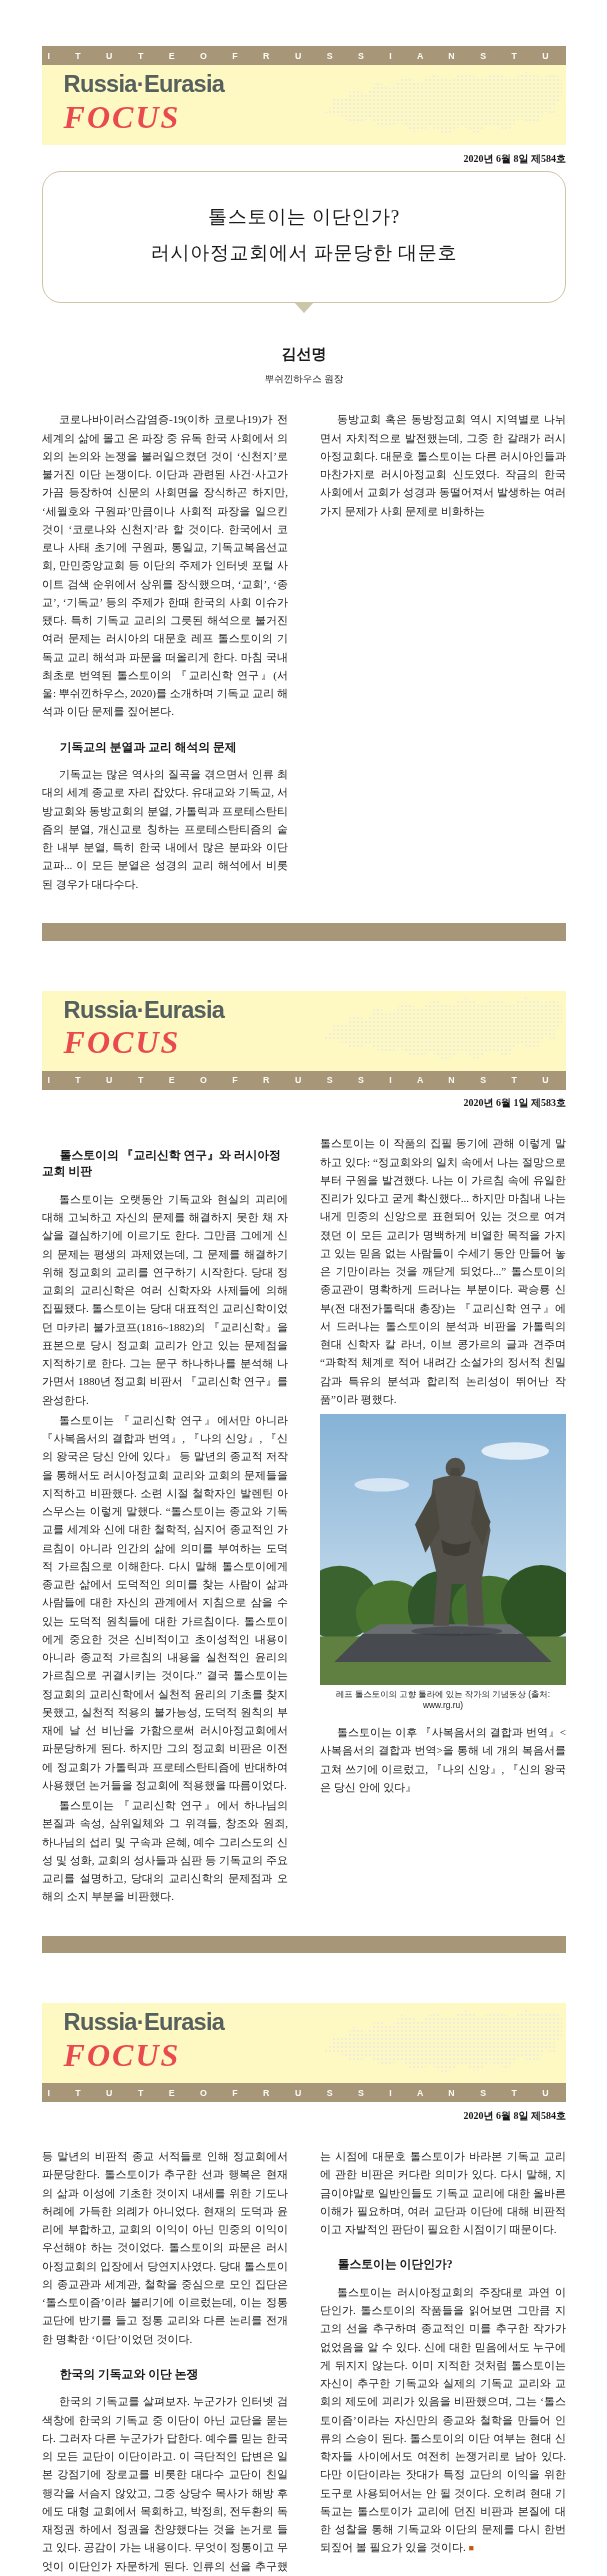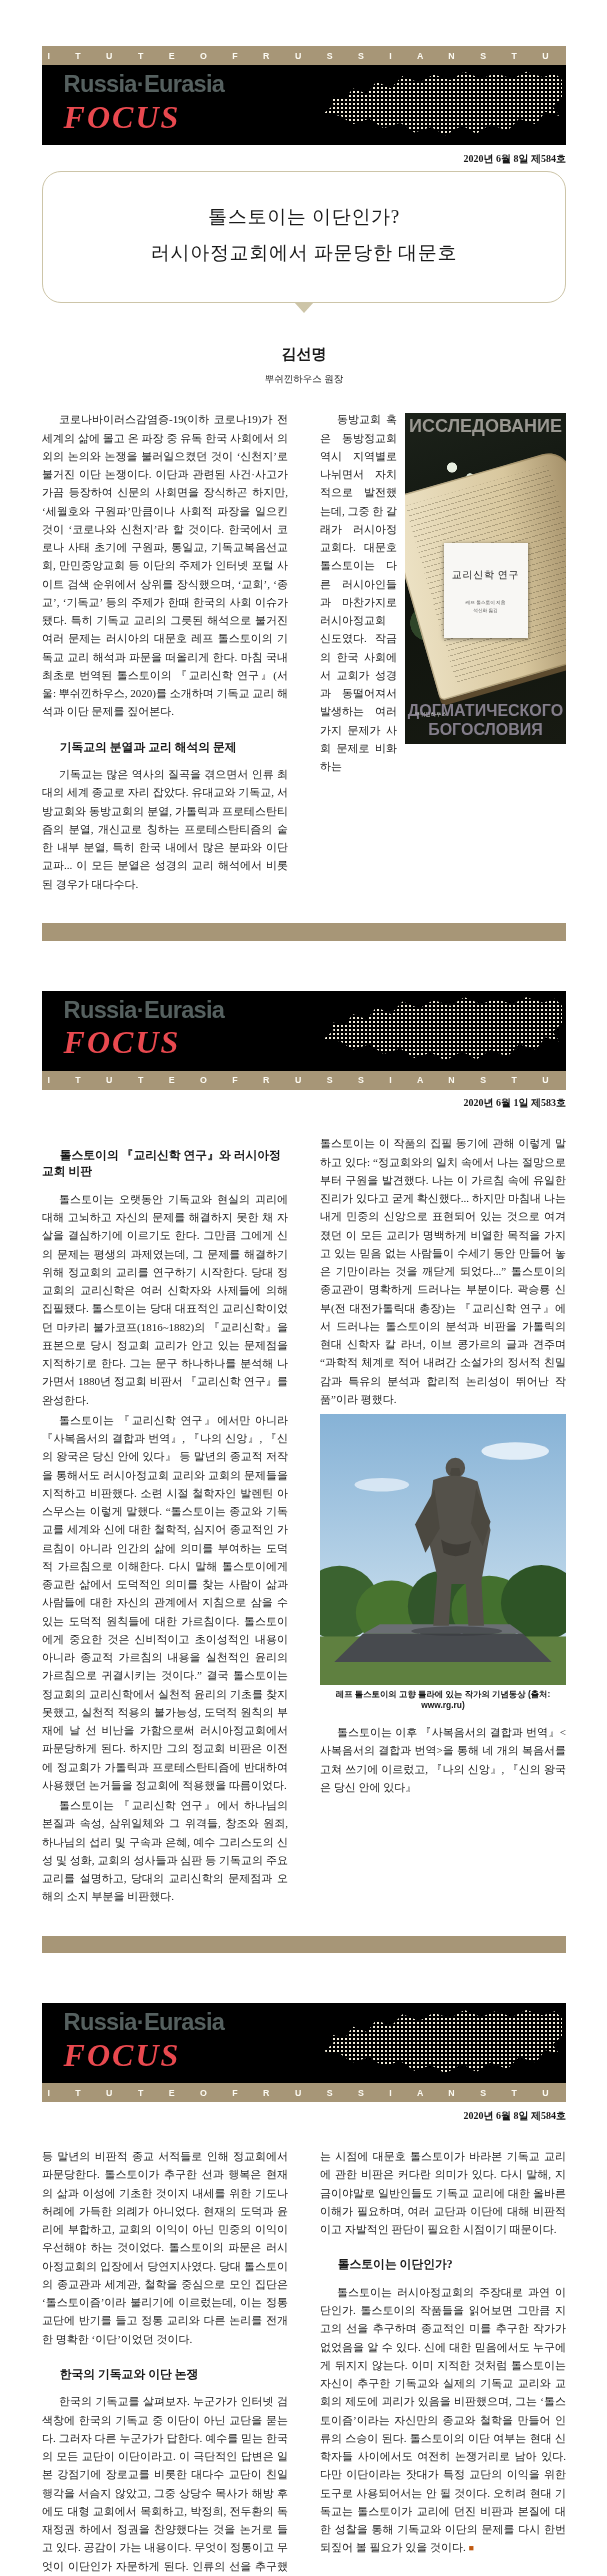--- a/index.html
+++ b/index.html
@@ -4,21 +4,21 @@
 <style>
   html,body{margin:0;padding:0;background:#ffffff;}
   body{width:608px;font-family:"Liberation Serif","DejaVu Serif",serif;color:#1a1a1a;}
   .sheet{width:608px;overflow:hidden;}
   .content{margin:0 42px;position:relative;}
 
   
   .mast-bar{height:19px;background:#a79677;display:flex;align-items:center;justify-content:center;
     font-family:"Liberation Sans","DejaVu Sans",sans-serif;font-weight:bold;font-size:8.8px;color:#fdfbf3;
     letter-spacing:11.5px;white-space:nowrap;overflow:hidden;}
-  .mast-panel{height:80px;background:#000000;position:relative;overflow:hidden;}
+  .mast-panel{height:80px;background:#fef9c3;position:relative;overflow:hidden;}
   .mast-logo{position:absolute;left:21.6px;top:8px;line-height:1;}
   .mast-logo .l1{font-family:"Liberation Sans","DejaVu Sans",sans-serif;font-weight:bold;font-size:23.6px;
     color:#55605f;letter-spacing:-0.7px;}
   .mast-logo .l2{font-family:"Liberation Serif","DejaVu Serif",serif;font-weight:bold;font-size:32px;
     color:#e9494f;letter-spacing:2px;margin-top:4px;font-style:italic;}
   .map{position:absolute;top:5.4px;right:4px;width:238px;height:69px;
     background-image:radial-gradient(circle,#f1ebd9 0.9px,transparent 1px);
     background-size:4px 4px;
     clip-path:polygon(0% 62%,4% 50%,3% 38%,9% 42%,12% 26%,18% 34%,22% 16%,28% 26%,33% 8%,40% 18%,46% 6%,53% 14%,59% 2%,66% 12%,72% 4%,79% 12%,85% 2%,92% 10%,97% 4%,100% 14%,100% 40%,96% 52%,99% 66%,93% 60%,89% 78%,82% 70%,77% 88%,70% 78%,64% 92%,58% 80%,51% 94%,45% 82%,38% 90%,32% 76%,25% 84%,19% 70%,12% 78%,7% 66%);}
   .dateline{text-align:right;font-weight:bold;font-size:10px;margin:6.8px 0 2.7px;}
@@ -73,21 +73,21 @@
     font-family:"Liberation Sans","DejaVu Sans",sans-serif;font-weight:bold;
     color:rgba(150,143,160,.85);}
   .cover-bot.b1{bottom:24px;font-size:16px;}
   .cover-bot.b2{bottom:5.4px;font-size:16px;}
   .cover-pub{position:absolute;left:9.5px;bottom:26px;font-size:5.4px;color:#eee;
     font-family:"Liberation Sans","DejaVu Sans",sans-serif;}
 
   
   .photo{width:100%;height:271px;margin:5.4px 0 4px;position:relative;overflow:hidden;}
   .photo svg{display:block;width:100%;height:100%;}
-  .caption{font-family:"Liberation Sans","DejaVu Sans",sans-serif;font-weight:bold;font-size:8.4px;
+  .caption{font-family:"Liberation Sans","DejaVu Sans",sans-serif;font-weight:normal;font-size:8.4px;
     text-align:center;margin:1.4px 0 13.5px;}
 
   
   .strip{height:17.6px;background:#a79677;margin-top:28px;}
   .endmark{color:#c05a11;font-size:8.8px;margin-left:2.7px;}
 
   .spacer-top{height:46px;}
   .spacer-mid{height:50px;}
 </style>
 </head>
@@ -117,33 +117,20 @@
       <div class="author-title">뿌쉬낀하우스 원장</div>
     </div>
 
     <div class="cols">
       <div class="col">
         <p class="para">코로나바이러스감염증-19(이하 코로나19)가 전 세계의 삶에 몰고 온 파장 중 유독 한국 사회에서 의외의 논의와 논쟁을 불러일으켰던 것이 ‘신천지’로 불거진 이단 논쟁이다. 이단과 관련된 사건·사고가 가끔 등장하여 신문의 사회면을 장식하곤 하지만, ‘세월호와 구원파’만큼이나 사회적 파장을 일으킨 것이 ‘코로나와 신천지’라 할 것이다. 한국에서 코로나 사태 초기에 구원파, 통일교, 기독교복음선교회, 만민중앙교회 등 이단의 주제가 인터넷 포털 사이트 검색 순위에서 상위를 장식했으며, ‘교회’, ‘종교’, ‘기독교’ 등의 주제가 한때 한국의 사회 이슈가 됐다. 특히 기독교 교리의 그릇된 해석으로 불거진 여러 문제는 러시아의 대문호 레프 톨스토이의 기독교 교리 해석과 파문을 떠올리게 한다. 마침 국내 최초로 번역된 톨스토이의 『교리신학 연구』(서울: 뿌쉬낀하우스, 2020)를 소개하며 기독교 교리 해석과 이단 문제를 짚어본다.</p>
         <div class="subhead">기독교의 분열과 교리 해석의 문제</div>
         <p class="para">기독교는 많은 역사의 질곡을 겪으면서 인류 최대의 세계 종교로 자리 잡았다. 유대교와 기독교, 서방교회와 동방교회의 분열, 가톨릭과 프로테스탄티즘의 분열, 개신교로 칭하는 프로테스탄티즘의 숱한 내부 분열, 특히 한국 내에서 많은 분파와 이단 교파... 이 모든 분열은 성경의 교리 해석에서 비롯된 경우가 대다수다.</p>
       </div>
       <div class="col">
-        <div class="cover">
-          <div class="cover-flowers"></div>
-          <div class="cover-book"></div>
-          <div class="cover-top">ИССЛЕДОВАНИЕ</div>
-          <div class="cover-label">
-            <div class="t">교리신학 연구</div>
-            <div class="s first">레프 톨스토이 지음</div>
-            <div class="s">석신화 옮김</div>
-          </div>
-          <div class="cover-pub">뿌쉬낀하우스</div>
-          <div class="cover-bot b1">ДОГМАТИЧЕСКОГО</div>
-          <div class="cover-bot b2">БОГОСЛОВИЯ</div>
-        </div>
         <p class="para">동방교회 혹은 동방정교회 역시 지역별로 나뉘면서 자치적으로 발전했는데, 그중 한 갈래가 러시아정교회다. 대문호 톨스토이는 다른 러시아인들과 마찬가지로 러시아정교회 신도였다. 작금의 한국 사회에서 교회가 성경과 동떨어져서 발생하는 여러 가지 문제가 사회 문제로 비화하는</p>
       </div>
     </div>
 
     <div class="strip"></div>
   </div>
 
   <div class="spacer-mid"></div>
   <div class="content">
     <div class="mast-panel">

